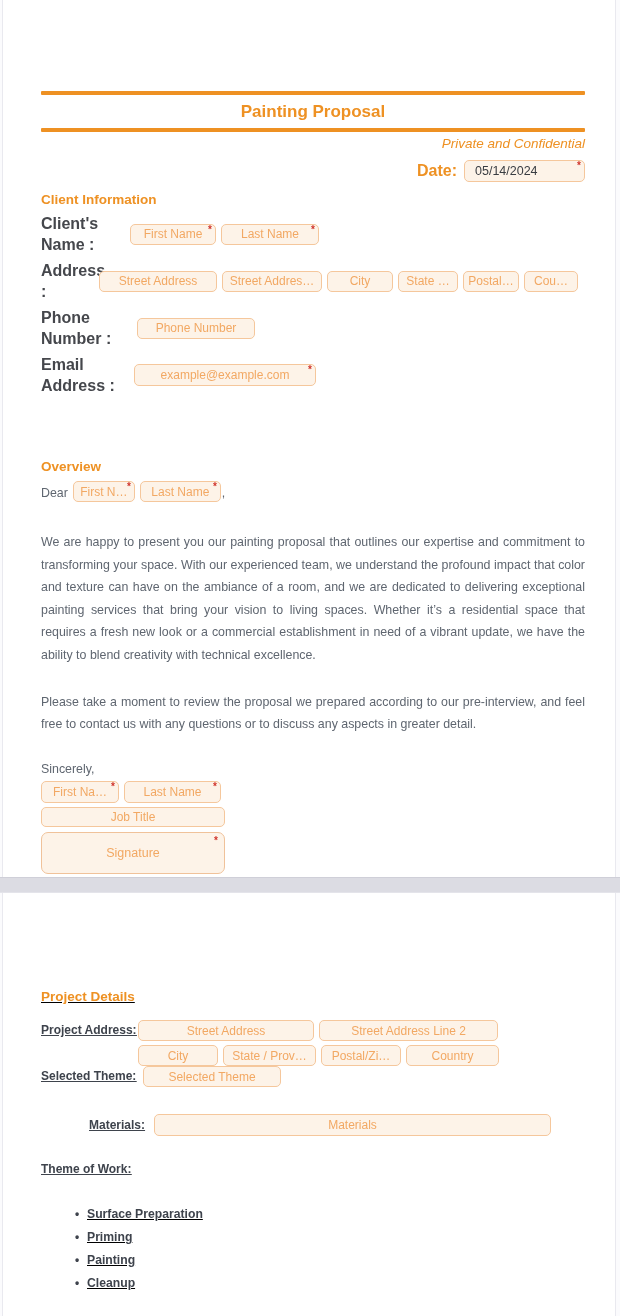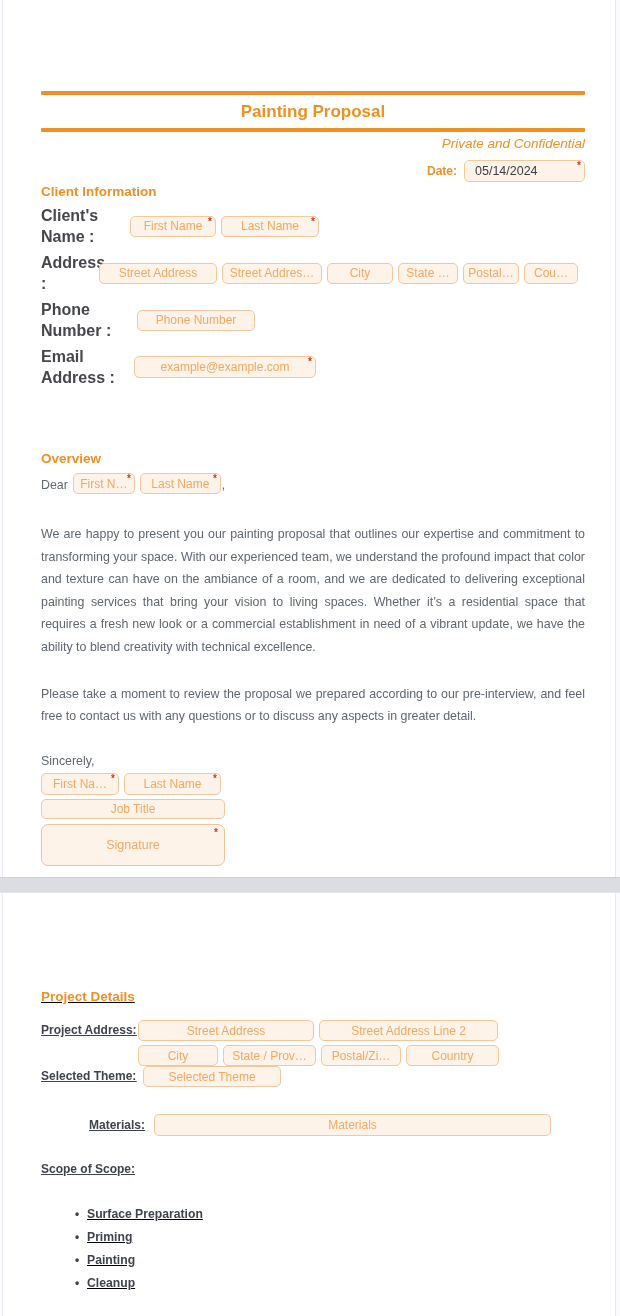--- a/index.html
+++ b/index.html
@@ -25,21 +25,21 @@
   .bar.top{margin-top:91px;}
   .doc-title{
     margin:7px 0 6px 0;text-align:center;font-size:17px;font-weight:bold;
     color:#ee9123;line-height:20px;
   }
   .confidential{
     margin-top:4px;text-align:right;font-style:italic;
     color:#ee9123;font-size:13.5px;line-height:16px;
   }
   .date-row{margin-top:8px;display:flex;justify-content:flex-end;align-items:center;gap:7px;}
-  .date-label{color:#ee9123;font-weight:bold;font-size:12px;}
+  .date-label{color:#ee9123;font-weight:bold;font-size:16px;}
   .section-h{
     font-size:13.5px;font-weight:bold;color:#ee9123;line-height:16px;margin:0;
   }
   .rows{margin-top:5px;}
   .frow{display:flex;align-items:center;gap:5px;margin-bottom:5px;}
   .flabel{
     font-size:16px;font-weight:bold;color:#45474c;flex:0 0 auto;line-height:21px;
   }
   .fld{
     box-sizing:border-box;height:21px;width:100%;
@@ -113,21 +113,21 @@
   <div class="confidential">Private and Confidential</div>
 
   <div class="date-row">
     <span class="date-label">Date:</span>
     <span class="fw" style="width:121px;">
       <input class="fld date-fld" value="05/14/2024" style="">
       <span class="req">*</span>
     </span>
   </div>
 
-  <h2 class="section-h" style="margin-top:2px;">Client Information</h2>
+  <h2 class="section-h" style="margin-top:10px;">Client Information</h2>
 
   <div class="rows">
 
     <div class="frow">
       <span class="flabel" style="width:84px;">Client's Name :</span>
       <span class="fw" style="width:86px;">
         <input class="fld" placeholder="First Name" style="">
         <span class="req">*</span>
       </span>
       <span class="fw" style="width:98px;">
@@ -262,21 +262,21 @@
     </span>
   </div>
 
   <div class="p2row materials-row">
     <span class="p2label">Materials:</span>
     <span class="fw" style="width:397px;">
       <input class="fld" placeholder="Materials" style="">
     </span>
   </div>
 
-  <div class="scope-label">Scope of Scope:</div>
+  <div class="scope-label">Theme of Work:</div>
 
   <ul class="scope-list">
     <li>Surface Preparation</li>
     <li>Priming</li>
     <li>Painting</li>
     <li>Cleanup</li>
   </ul>
 
 </div>
 

